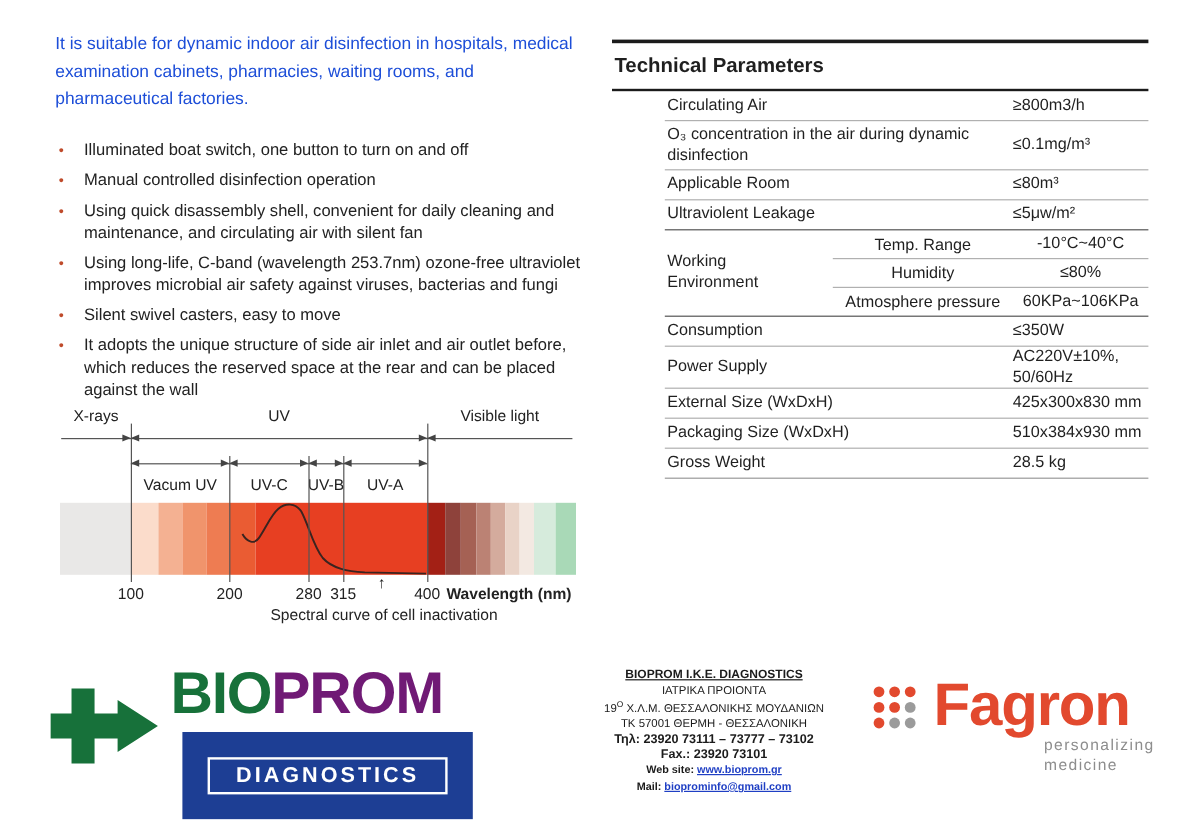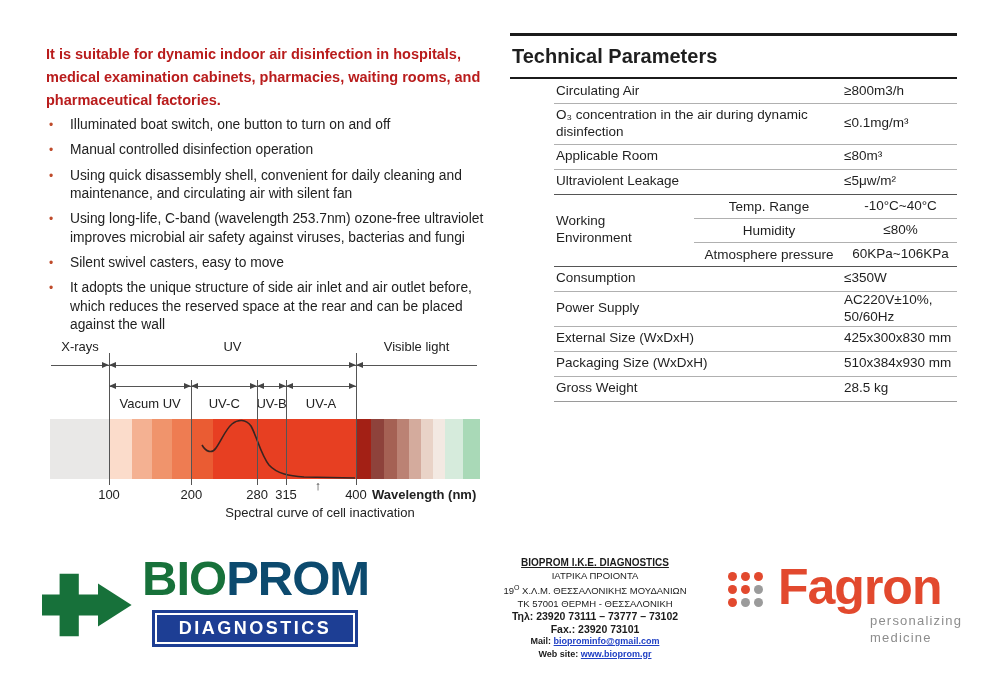--- a/index.html
+++ b/index.html
@@ -1,21 +1,21 @@
 <!DOCTYPE html>
 <html><head>
 <meta charset="utf-8">
 <style>
   html,body{margin:0;padding:0;background:#ffffff;}
   .page{position:relative;width:1000px;height:683px;background:#ffffff;overflow:hidden;
         font-family:"Liberation Sans","DejaVu Sans",sans-serif;color:#1f1f1f;}
 
   
-  .intro{position:absolute;left:46px;top:28px;width:436px;font-weight:bold;
-         font-size:14.5px;line-height:1.62;color:#b91c1c;}
+  .intro{position:absolute;left:46px;top:11px;width:436px;font-weight:normal;
+         font-size:14.5px;line-height:1.62;color:#1d4ed8;}
   .features{position:absolute;left:46px;top:116px;width:440px;margin:0;padding:0;
             list-style:none;font-size:13.8px;color:#222;}
   .features li{display:flex;margin-bottom:7px;line-height:1.33;}
   .features .dot{flex:none;width:21px;padding-left:3px;color:#bf4b2b;font-size:12px;line-height:1.5;}
 
   
   .spectrum{position:absolute;left:40px;top:333px;width:460px;height:205px;font-size:13px;color:#222;}
   .s-rule,.s-dim{position:absolute;height:1px;background:#555;}
   .s-vline{position:absolute;width:1px;background:#555;z-index:3;}
   .s-region{position:absolute;top:6px;transform:translateX(-50%);white-space:nowrap;}
@@ -27,43 +27,43 @@
   .s-up{position:absolute;left:278px;top:145px;transform:translateX(-50%);font-size:13px;color:#222;}
   .s-caption{position:absolute;left:280px;top:172px;transform:translateX(-50%);white-space:nowrap;}
   .s-arr{position:absolute;width:0;height:0;border-top:3px solid transparent;border-bottom:3px solid transparent;z-index:4;}
   .s-arr.r{border-left:7px solid #444;}
   .s-arr.l{border-right:7px solid #444;}
   .s-curve{position:absolute;left:0;top:0;z-index:2;pointer-events:none;}
 
   
   .tech-table{position:absolute;left:510px;top:33px;width:447px;border-top:3px solid #1b1b1b;
               font-size:13.5px;color:#1f1f1f;}
-  .tech-title{font-weight:bold;font-size:20px;padding:9px 0 9px 2px;border-bottom:2px solid #1b1b1b;}
+  .tech-title{font-weight:bold;font-size:17px;padding:9px 0 9px 2px;border-bottom:2px solid #1b1b1b;}
   .tech-body{border-bottom:1px solid #9a9a9a;margin-left:44px;}
   .trow{display:flex;align-items:center;min-height:24px;border-top:1px solid #b0b0b0;}
   .trow:first-child{border-top:none;}
   .trow.tall{min-height:38px;}
   .tlabel{flex:none;width:290px;box-sizing:border-box;padding:3px 10px 3px 2px;line-height:1.25;}
   .tvalue{flex:1;line-height:1.25;}
   .trow.group{align-items:stretch;border-top:1px solid #555;}
   .trow.group + .trow{border-top:1px solid #555;}
   .trow.group .tlabel{width:140px;display:flex;align-items:center;}
   .subwrap{flex:1;display:flex;flex-direction:column;}
   .subrow{display:flex;align-items:center;height:23px;text-align:center;}
   .subrow + .subrow{border-top:1px solid #b0b0b0;}
   .sublabel{flex:none;width:150px;}
 
   
   .bioprom{position:absolute;left:40px;top:556px;width:380px;height:110px;}
   .bioprom .cross{position:absolute;left:2px;top:8px;}
   .bioprom .brand{position:absolute;left:102px;top:-6px;font-size:49px;font-weight:800;
                   letter-spacing:-1px;white-space:nowrap;}
   .bioprom .bio{color:#17713a;}
-  .bioprom .prom{color:#0c4a6e;}
-  .diag-outer{position:absolute;left:112px;top:54px;width:200px;background:#1d3e94;padding:3px;}
+  .bioprom .prom{color:#701a75;}
+  .diag-outer{position:absolute;left:112px;top:54px;width:200px;background:#1d3e94;padding:21px;}
   .diag-inner{border:2px solid #ffffff;color:#ffffff;font-weight:bold;font-size:18px;
               letter-spacing:2.5px;text-align:center;padding:3px 0;}
 
   .contact{position:absolute;left:464px;top:557px;width:262px;text-align:center;
            font-size:9.5px;line-height:12.5px;color:#1b1b1b;}
   .contact .company{font-weight:bold;text-decoration:underline;font-size:10px;}
   .contact .strong{font-weight:bold;font-size:10.5px;}
   .contact .lbl{font-weight:bold;font-size:9px;}
   .contact a{color:#1f3fc4;font-weight:bold;font-size:9px;text-decoration:underline;}
   .contact sup{font-size:7px;}
@@ -242,22 +242,22 @@
     </div>
   </div>
 
   <div class="contact">
     <div class="company">BIOPROM I.K.E. DIAGNOSTICS</div>
     <div>ΙΑΤΡΙΚΑ ΠΡΟΙΟΝΤΑ</div>
     <div><span>19</span><sup>Ο</sup><span> Χ.Λ.Μ. ΘΕΣΣΑΛΟΝΙΚΗΣ ΜΟΥΔΑΝΙΩΝ</span></div>
     <div>ΤΚ 57001 ΘΕΡΜΗ - ΘΕΣΣΑΛΟΝΙΚΗ</div>
     <div class="strong">Τηλ: 23920 73111 – 73777 – 73102</div>
     <div class="strong">Fax.: 23920 73101</div>
+    <div><span class="lbl">Web site: </span><a href="#">www.bioprom.gr</a></div>
     <div><span class="lbl">Mail: </span><a href="#">bioprominfo@gmail.com</a></div>
-    <div><span class="lbl">Web site: </span><a href="#">www.bioprom.gr</a></div>
   </div>
 
   <div class="fagron">
     <div class="dots">
         <span style="background: rgb(226, 73, 46);"></span>
         <span style="background: rgb(226, 73, 46);"></span>
         <span style="background: rgb(226, 73, 46);"></span>
         <span style="background: rgb(226, 73, 46);"></span>
         <span style="background: rgb(226, 73, 46);"></span>
         <span style="background: rgb(155, 155, 155);"></span>

